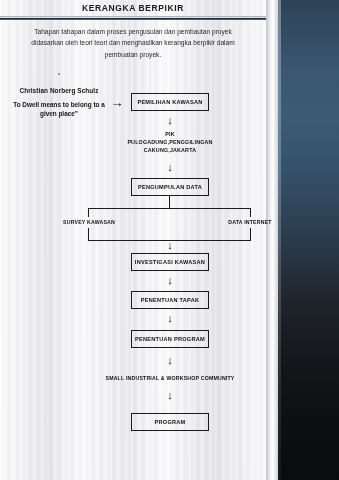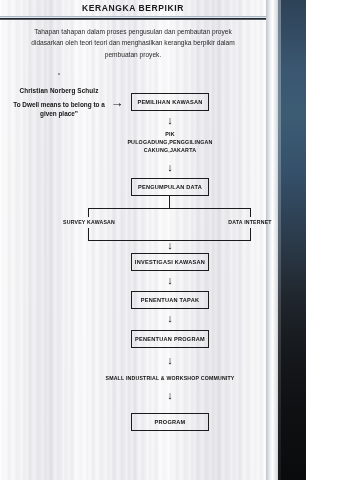--- a/index.html
+++ b/index.html
@@ -5,21 +5,21 @@
   html, body {
     margin: 0; padding: 0;
     width: 339px; height: 480px;
     overflow: hidden;
     background: #ffffff;
     font-family: "Liberation Sans", sans-serif;
   }
 
   #slide {
     position: relative;
-    width: 306px;
+    width: 339px;
     height: 480px;
     overflow: hidden;
     background: #f2f2f4;
   }
 
   
   #content-panel {
     position: absolute;
     left: 0; top: 0;
     width: 266px; height: 480px;

